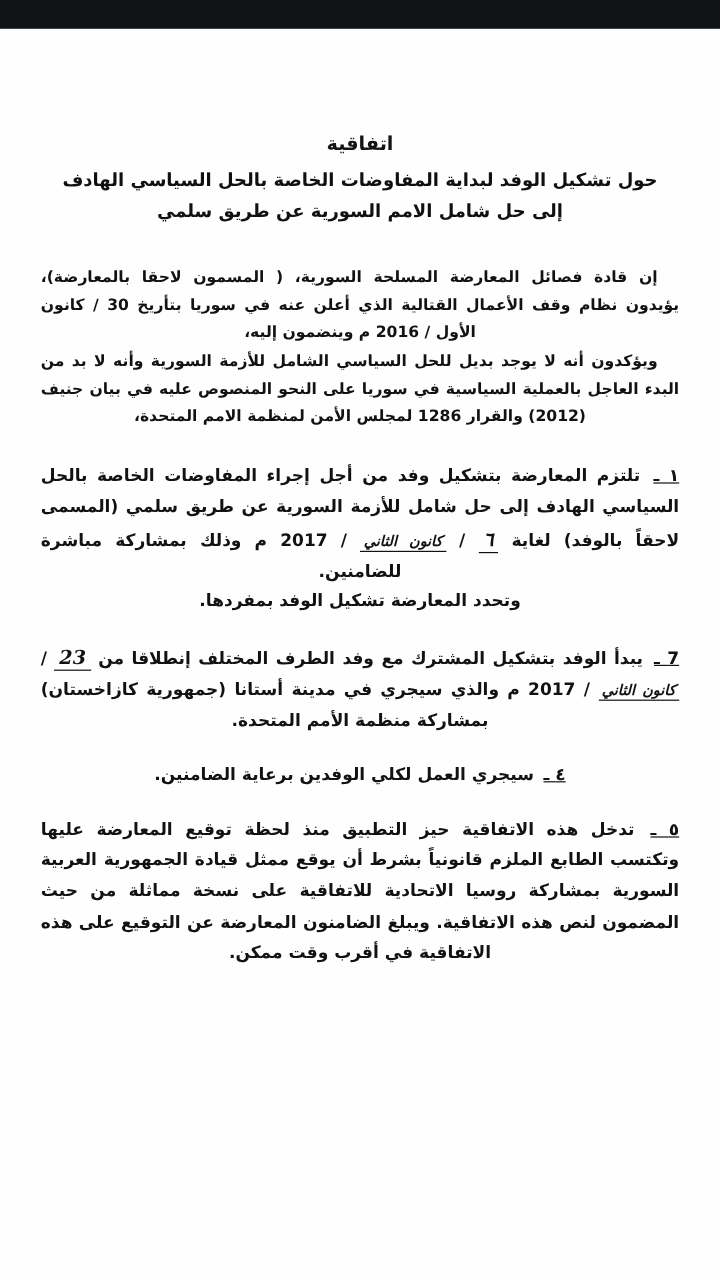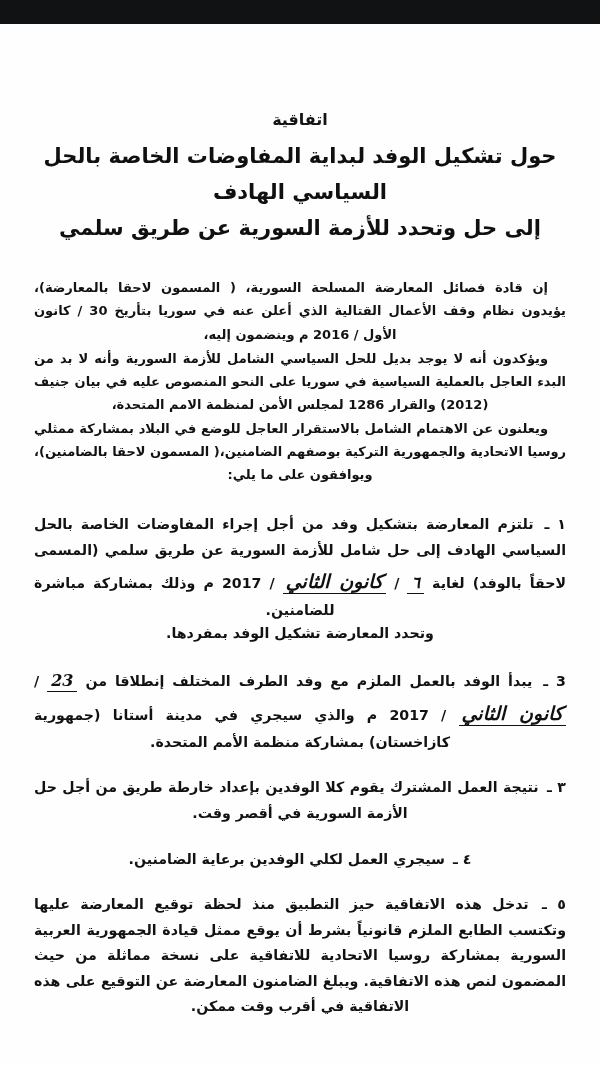--- a/index.html
+++ b/index.html
@@ -46,21 +46,21 @@
     font-weight: bold;
     font-size: 16px;
     color: #141414;
     letter-spacing: 0px;
     margin: 0 0 6px 0;
     line-height: 1.5;
   }
   .doc-subtitle {
     text-align: center;
     font-weight: bold;
-    font-size: 21px;
+    font-size: 15px;
     color: #101010;
     line-height: 1.72;
     margin: 0 0 0 0;
     padding: 0 6px;
   }
   .doc-subtitle .ln { display: block; }
 
   
   .preamble {
     margin-top: 30px;
@@ -81,34 +81,34 @@
   .clause {
     font-size: 14.2px;
     font-weight: bold;
     color: #121212;
     line-height: 1.8;
     text-align: justify;
     text-align-last: center;
     margin: 0 0 20px 0;
     position: relative;
   }
-  .clause .num { margin-left: 3px; }
+  .clause .num { margin-left: 3px; text-decoration: underline; }
   .clause-tailline {
     display: block;
     text-align: left;
     margin-top: -2px;
   }
   .clause-4 { text-align: center; text-align-last: center; }
 
   
   .hw {
     font-family: "DejaVu Serif", "Liberation Serif", serif;
     font-weight: bold;
     font-style: italic;
-    font-size: 19px;
+    font-size: 12px;
     color: #111111;
     border-bottom: 1.6px solid #111111;
     padding: 0 3px 1px 3px;
     letter-spacing: -0.3px;
     white-space: nowrap;
   }
   .hw-num {
     font-family: "DejaVu Serif", "Liberation Serif", serif;
     font-weight: bold;
     font-style: italic;
@@ -126,60 +126,55 @@
 
   <div class="top-bar"></div>
 
   <div class="sheet">
     <div class="content">
 
       <div class="doc-title">اتفاقية</div>
 
       <div class="doc-subtitle">
         <span class="ln">حول تشكيل الوفد لبداية المفاوضات الخاصة بالحل السياسي الهادف</span>
-        <span class="ln">إلى حل وتحدد للأزمة السورية عن طريق سلمي</span>
+        <span class="ln">إلى حل شامل الامم السورية عن طريق سلمي</span>
       </div>
 
       <div class="preamble">
         <p class="para">إن قادة فصائل المعارضة المسلحة السورية، ( المسمون لاحقا بالمعارضة)، يؤيدون نظام وقف الأعمال القتالية الذي أعلن عنه في سوريا بتأريخ 30 / كانون الأول / 2016 م وينضمون إليه،</p>
         <p class="para">ويؤكدون أنه لا يوجد بديل للحل السياسي الشامل للأزمة السورية وأنه لا بد من البدء العاجل بالعملية السياسية في سوريا على النحو المنصوص عليه في بيان جنيف (2012) والقرار 1286 لمجلس الأمن لمنظمة الامم المتحدة،</p>
-        <p class="para">ويعلنون عن الاهتمام الشامل بالاستقرار العاجل للوضع في البلاد بمشاركة ممثلي روسيا الاتحادية والجمهورية التركية بوصفهم الضامنين،( المسمون لاحقا بالضامنين)، ويوافقون على ما يلي:</p>
       </div>
 
       <div class="clauses">
 
         <div class="clause">
           <span class="num">١ ـ</span>
           <span>تلتزم المعارضة بتشكيل وفد من أجل إجراء المفاوضات الخاصة بالحل السياسي الهادف إلى حل شامل للأزمة السورية عن طريق سلمي (المسمى لاحقاً بالوفد) لغاية</span>
           <span class="hw-num">٦</span>
           <span>/</span>
           <span class="hw">كانون الثاني</span>
           <span>/</span>
           <span class="latin">2017</span>
           <span>م</span>
           <span>وذلك بمشاركة مباشرة للضامنين.</span>
           <span class="clause-tailline">وتحدد المعارضة تشكيل الوفد بمفردها.</span>
         </div>
 
         <div class="clause">
-          <span class="num">3 ـ</span>
-          <span>يبدأ الوفد بالعمل الملزم مع وفد الطرف المختلف إنطلاقا من</span>
+          <span class="num">7 ـ</span>
+          <span>يبدأ الوفد بتشكيل المشترك مع وفد الطرف المختلف إنطلاقا من</span>
           <span class="hw-num">23</span>
           <span>/</span>
           <span class="hw">كانون الثاني</span>
           <span>/</span>
           <span class="latin">2017</span>
           <span>م</span>
           <span>والذي سيجري في مدينة أستانا (جمهورية كازاخستان) بمشاركة منظمة الأمم المتحدة.</span>
         </div>
 
-        <div class="clause">
-          <span class="num">٣ ـ</span>
-          <span>نتيجة العمل المشترك يقوم كلا الوفدين بإعداد خارطة طريق من أجل حل الأزمة السورية في أقصر وقت.</span>
-        </div>
 
         <div class="clause clause-4">
           <span class="num">٤ ـ</span>
           <span>سيجري العمل لكلي الوفدين برعاية الضامنين.</span>
         </div>
 
         <div class="clause">
           <span class="num">٥ ـ</span>
           <span>تدخل هذه الاتفاقية حيز التطبيق منذ لحظة توقيع المعارضة عليها وتكتسب الطابع الملزم قانونياً بشرط أن يوقع ممثل قيادة الجمهورية العربية السورية بمشاركة روسيا الاتحادية للاتفاقية على نسخة مماثلة من حيث المضمون لنص هذه الاتفاقية. ويبلغ الضامنون المعارضة عن التوقيع على هذه الاتفاقية في أقرب وقت ممكن.</span>
         </div>

